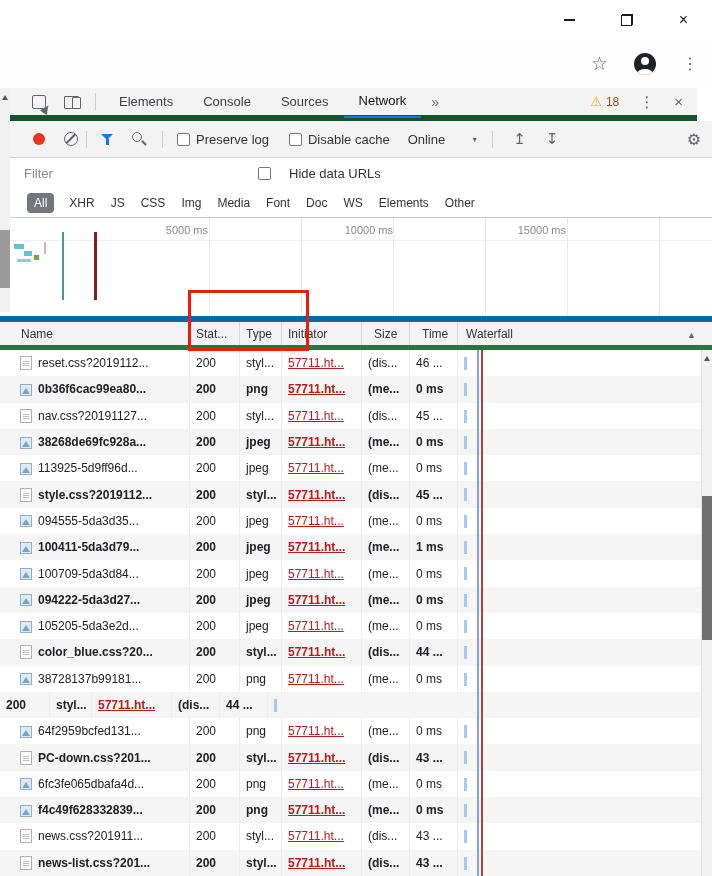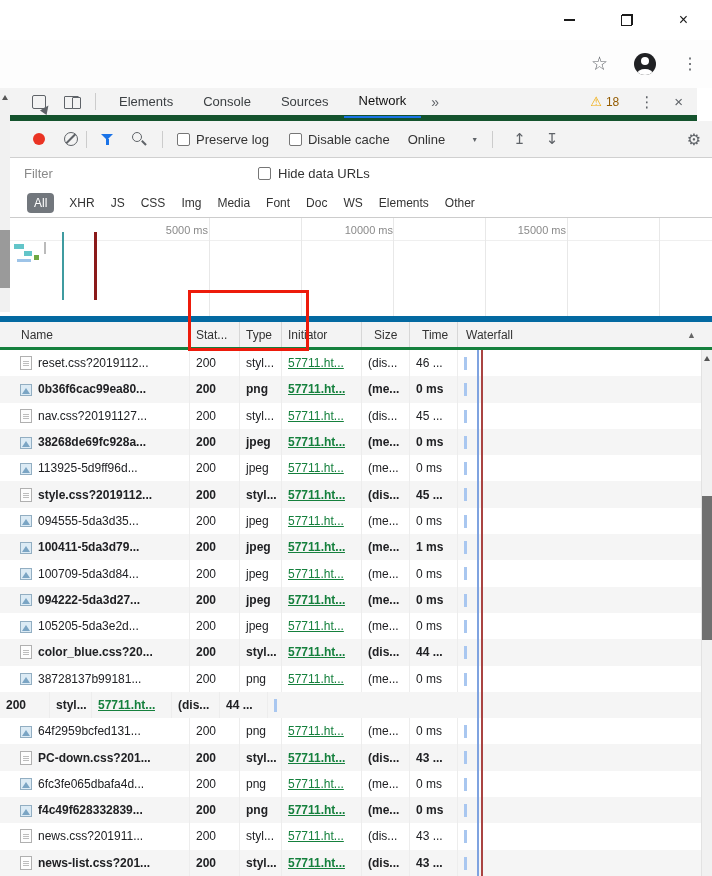--- a/index.html
+++ b/index.html
@@ -65,39 +65,39 @@
   .throttle { display:flex; align-items:center; margin-left:18px; }
   .throttle .arrow { font-size:7px; color:#5f6368; margin-left:26px; }
   .har-icon { font-size:15px; color:#5f6368; margin-left:12px; }
   .gear-icon { margin-left:auto; margin-right:11px; font-size:16px; color:#5f6368; }
 
   
   .dt-filterrow { position:absolute; top:158px; left:0; right:0; height:31px; background:#fff;
                   display:flex; align-items:center; font-size:13px; color:#333; }
   .filter-input { width:212px; margin-left:24px; border:none; outline:none; background:transparent; font:13px "Liberation Sans",sans-serif; color:#15803d; }
   .filter-input::placeholder { color:#8a8a8a; }
-  .hide-data { display:flex; align-items:center; gap:7px; margin-left:22px; }
+  .hide-data { display:flex; align-items:center; gap:18px; margin-left:22px; }
 
   
   .dt-pills { position:absolute; top:189px; left:0; right:0; height:29px; background:#fff;
               border-bottom:1px solid #ccc; display:flex; align-items:center; font-size:12px; color:#333; padding-left:27px; }
   .pill { margin-right:14px; padding:3px 1px; }
   .pill.selected { background:#72777d; color:#fff; border-radius:4px; padding:3px 7px; }
 
   
   .dt-overview { position:absolute; top:218px; left:0; right:0; height:104px; background:#fff;
                  border-bottom:6px solid #0369a1; overflow:hidden; }
   .ov-hairline { position:absolute; top:22px; left:0; right:0; height:1px; background:#efefef; }
   .ov-grid { position:absolute; top:0; bottom:0; width:1px; background:#e8e8e8; }
   .ov-tick { position:absolute; top:6px; font-size:11px; color:#8a8a8a; text-align:right; }
   .mark { position:absolute; }
 
   
   .dt-header { position:absolute; top:322px; left:0; right:0; height:28px; background:#f3f3f3;
-               border-bottom:3px solid #15803d; display:flex; font-size:12px; color:#333; }
+               border-bottom:5px solid #15803d; display:flex; font-size:12px; color:#333; }
   .th { display:flex; align-items:center; border-right:1px solid #d7d7d7; overflow:hidden; white-space:nowrap; padding-left:6px; }
   .th.c-name { padding-left:21px; }
   .th.c-size, .th.c-time { padding-left:12px; }
   .th.c-waterfall { border-right:none; padding-left:8px; position:relative;text-align:right; }
   .sort-arrow { position:absolute; right:16px; top:8px; font-size:9px; color:#666; }
 
   .c-name { width:190px; }
   .c-status { width:50px; }
   .c-type { width:42px; }
   .c-initiator { width:80px; }
@@ -112,21 +112,21 @@
   .td.c-name { padding-left:0; }
   .td.c-waterfall { border-right:none; position:relative; padding-left:0; }
   .file-icon { width:12px; height:14px; margin:0 6px 0 20px; flex:none; position:relative; }
   .stylesheet-icon { background:#fdfdfd; border:1px solid #b0b0b0; }
   .stylesheet-icon::after { content:""; position:absolute; left:2px; top:3px; width:6px; height:7px;
       background:repeating-linear-gradient(#fdfdfd 0 1px, #bdbdbd 1px 2px); }
   .image-icon { height:12px; margin-top:1px; border:1px solid #92aec2; background:#dcebf5; }
   .image-icon::after { content:""; position:absolute; left:1px; bottom:1px; width:0; height:0;
       border-left:4px solid transparent; border-right:4px solid transparent; border-bottom:6px solid #7ba5c4; }
   .name-text { overflow:hidden; white-space:nowrap; }
-  .init-link { color:#15803d; text-decoration:underline; cursor:pointer; overflow:hidden; white-space:nowrap; }
+  .init-link { color:#b91c1c; text-decoration:underline; cursor:pointer; overflow:hidden; white-space:nowrap; }
   .wf-tick { position:absolute; left:6px; top:7px; width:3px; height:13px; background:#a9c7f0; }
 
   .wf-line { position:absolute; top:350px; bottom:0; width:2px; z-index:3; }
   .wf-line-blue { left:477px; background:#7fa3e0; }
   .wf-line-red { left:481px; background:#a94442; }
 
   
   .annotation-rect { position:absolute; left:188px; top:290px; width:121px; height:61px;
                      border:3px solid #ed1b0b; z-index:50; }
 

